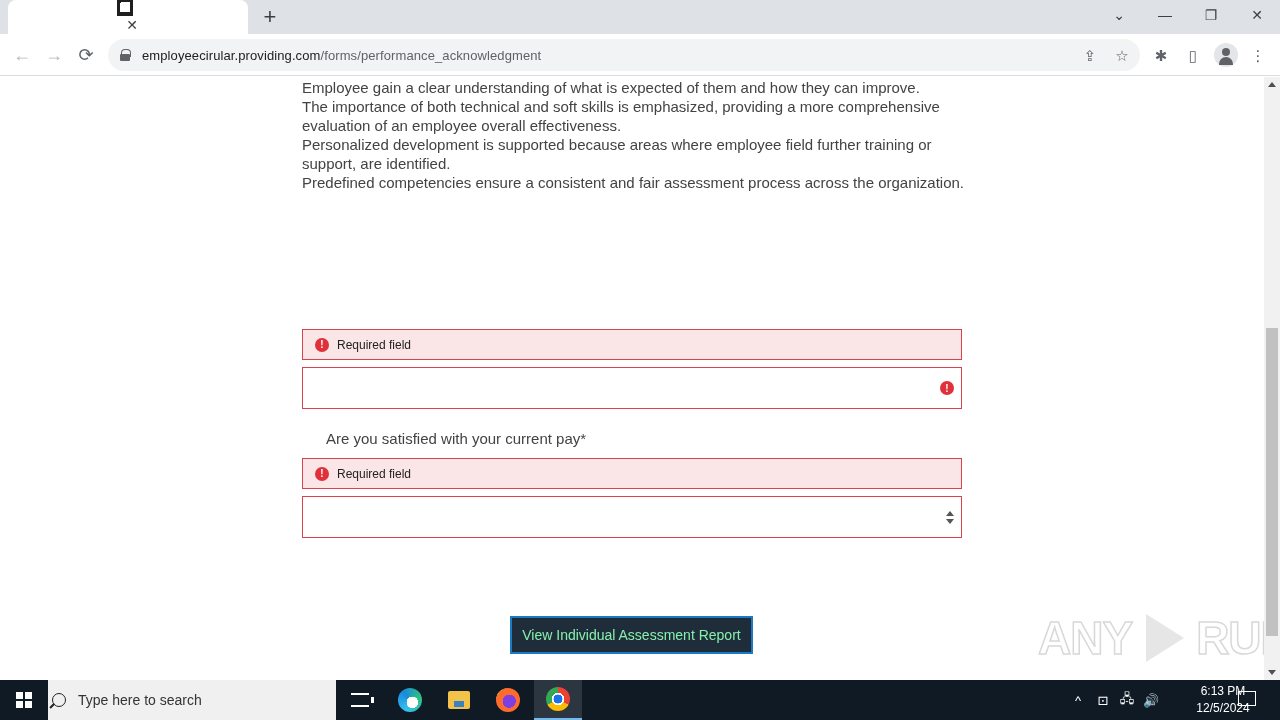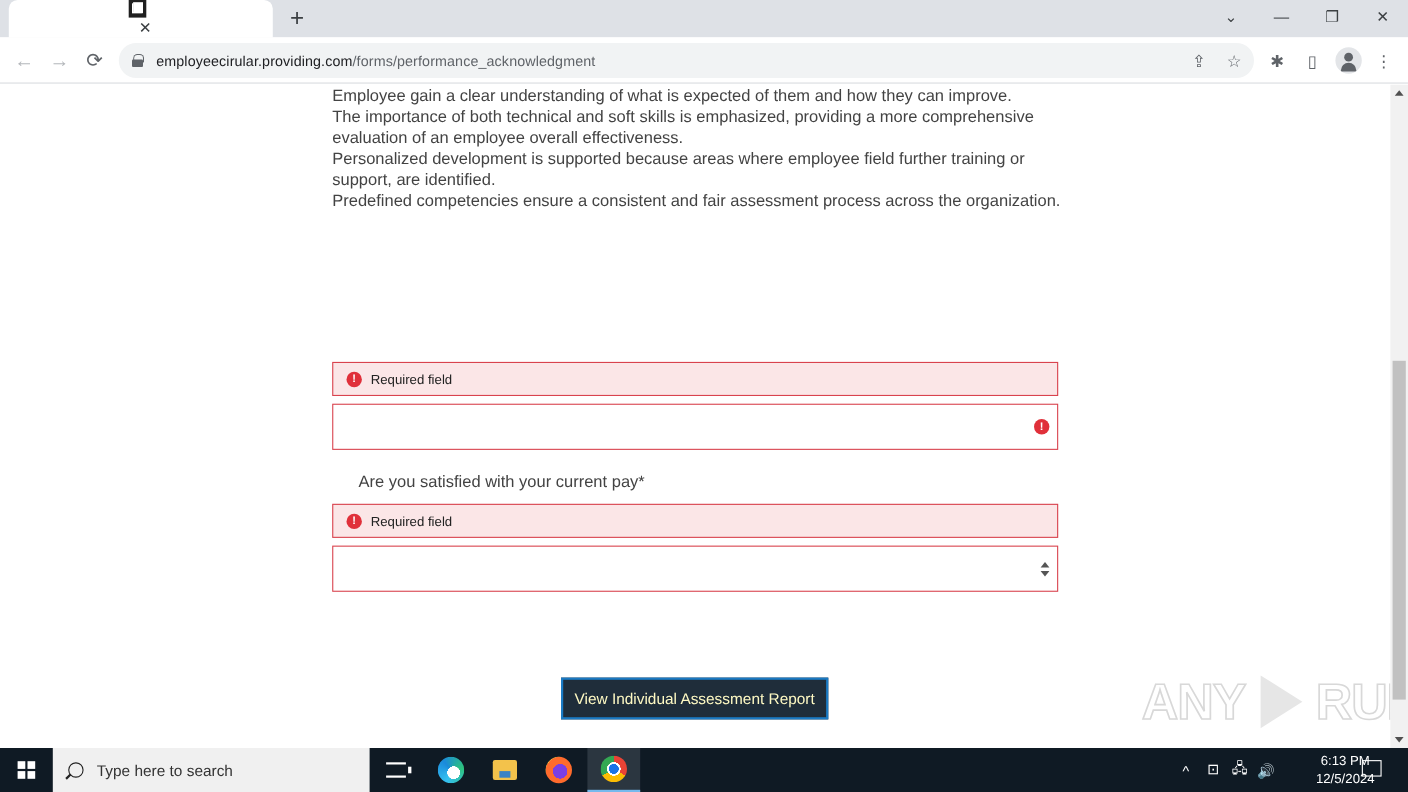--- a/index.html
+++ b/index.html
@@ -37,38 +37,38 @@
   .para p { margin: 0; }
   .q-label { position: absolute; left: 302px; font-size: 15px; color: #434343; }
   .err-box { position: absolute; left: 302px; width: 660px; height: 31px; background: #fbe6e7; border: 1px solid #d9434e; display: flex; align-items: center; padding-left: 12px; }
   .err-icon { width: 14px; height: 14px; border-radius: 50%; background: #e0303a; color: #fff; font-size: 10px; font-weight: bold; display: flex; align-items: center; justify-content: center; margin-right: 8px; line-height: 1; }
   .err-text { font-size: 12px; color: #222; }
   .field { position: absolute; left: 302px; width: 660px; height: 42px; border: 1px solid #d9434e; background: #fff; }
   .field-err-icon { position: absolute; right: 7px; top: 13px; width: 14px; height: 14px; border-radius: 50%; background: #e0303a; color: #fff; font-size: 10px; font-weight: bold; display: flex; align-items: center; justify-content: center; }
   .select-arrows { position: absolute; right: 7px; top: 13px; width: 8px; height: 16px; }
   .select-arrows::before { content: ""; position: absolute; left: 0; top: 1px; border-left: 4px solid transparent; border-right: 4px solid transparent; border-bottom: 5px solid #555; }
   .select-arrows::after { content: ""; position: absolute; left: 0; top: 9px; border-left: 4px solid transparent; border-right: 4px solid transparent; border-top: 5px solid #555; }
-  .submit-btn { position: absolute; left: 510px; top: 539px; width: 243px; height: 38px; background: #1f2d3a; border: 2px solid #1a7ac4; color: #fef9c3; font-size: 14px; display: flex; align-items: center; justify-content: center; cursor: pointer; font-family: "Liberation Sans", sans-serif; }
+  .submit-btn { position: absolute; left: 510px; top: 539px; width: 243px; height: 38px; background: #1f2d3a; border: 2px solid #1a7ac4; color: #86efac; font-size: 14px; display: flex; align-items: center; justify-content: center; cursor: pointer; font-family: "Liberation Sans", sans-serif; }
 
   .watermark { position: absolute; left: 1038px; top: 533px; font-size: 46px; font-weight: bold; color: transparent; -webkit-text-stroke: 1.5px #d8d8d8; letter-spacing: -1px; display: flex; align-items: center; gap: 4px; }
   .wm-play { width: 56px; height: 56px; position: relative; }
   .wm-play::before { content: ""; position: absolute; left: 10px; top: 4px; border-top: 24px solid transparent; border-bottom: 24px solid transparent; border-left: 38px solid #e6e6e6; }
 
   
   .scrollbar { position: absolute; left: 1264px; top: 77px; width: 16px; height: 603px; background: #f1f1f1; }
   .sb-up { position: absolute; left: 4px; top: 5px; border-left: 4px solid transparent; border-right: 4px solid transparent; border-bottom: 5px solid #505050; }
   .sb-down { position: absolute; left: 4px; bottom: 5px; border-left: 4px solid transparent; border-right: 4px solid transparent; border-top: 5px solid #505050; }
   .sb-thumb { position: absolute; left: 2px; top: 251px; width: 12px; height: 308px; background: #c1c1c1; }
 
   
   .taskbar { position: absolute; left: 0; top: 680px; width: 1280px; height: 40px; background: #0f1a24; }
   .start { position: absolute; left: 0; top: 0; width: 48px; height: 40px; display: flex; align-items: center; justify-content: center; }
   .win-logo { width: 16px; height: 16px; display: grid; grid-template-columns: 7px 7px; grid-template-rows: 7px 7px; gap: 2px; }
   .win-logo span { background: #fff; }
-  .search-box { position: absolute; left: 48px; top: 0; width: 288px; height: 40px; background: #f0f0f0; display: flex; align-items: center; padding-left: 14px; }
+  .search-box { position: absolute; left: 48px; top: 0; width: 288px; height: 40px; background: #f0f0f0; display: flex; align-items: center; padding-left: 4px; }
   .search-glass { width: 14px; height: 14px; border: 1.5px solid #222; border-radius: 50%; position: relative; margin-right: 12px; }
   .search-glass::after { content: ""; position: absolute; left: -4px; top: 11px; width: 6px; height: 1.5px; background: #222; transform: rotate(-45deg); }
   .search-text { font-size: 14px; color: #333; }
   .tb-app { position: absolute; top: 0; width: 48px; height: 40px; display: flex; align-items: center; justify-content: center; }
   .tb-app.active { background: #2b3640; border-bottom: 2px solid #76b9ed; }
   .taskview { width: 18px; height: 14px; border: 2px solid #fff; border-left: none; border-right: none; position: relative; }
   .taskview::after { content: ""; position: absolute; right: -5px; top: 2px; width: 3px; height: 6px; background: #fff; }
   .edge { width: 24px; height: 24px; border-radius: 50%; background: radial-gradient(circle at 60% 60%, #fff 0 28%, transparent 29%), conic-gradient(from 200deg, #35c1f1, #1a8adb, #2ec27e, #35c1f1); }
   .folder { width: 22px; height: 18px; background: #f3c24b; border-radius: 2px; position: relative; }
   .folder::after { content: ""; position: absolute; left: 6px; top: 10px; width: 10px; height: 6px; background: #3b82c4; }

